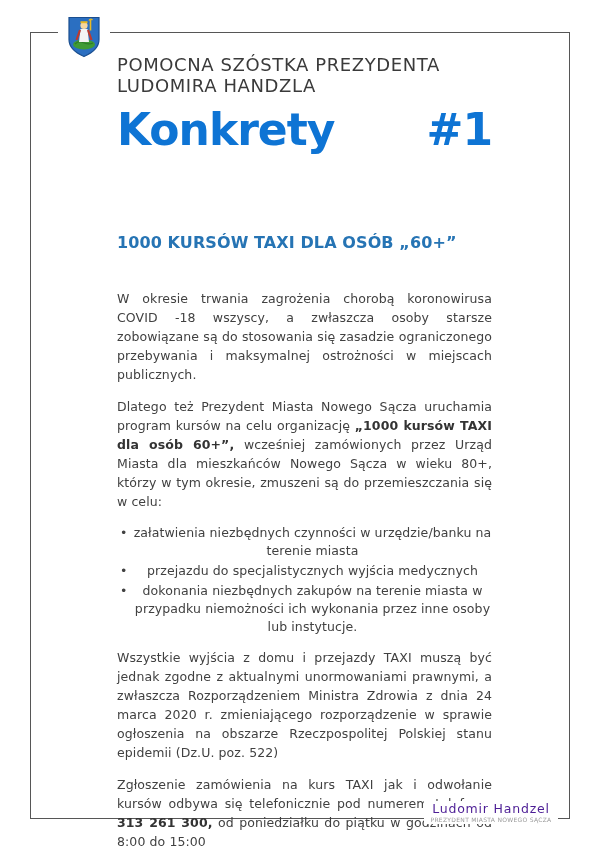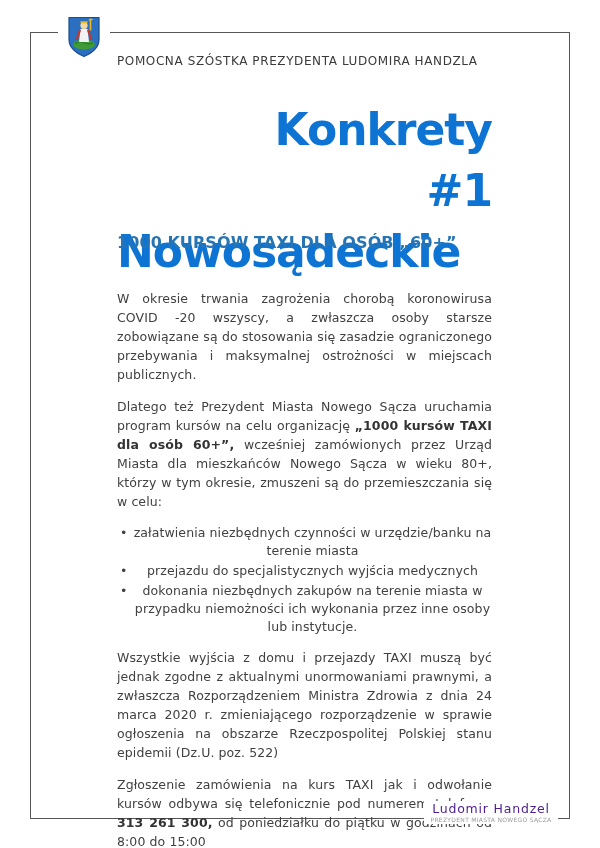--- a/index.html
+++ b/index.html
@@ -14,24 +14,24 @@
   }
   .bottom-line{position:absolute;height:1.5px;background:#565656;top:817.5px;z-index:1;}
   .bottom-line.left-seg{left:30px;width:400px;}
   .bottom-line.right-seg{left:551px;width:19px;}
   .crest-box{
     position:absolute;left:58px;top:12px;width:52px;height:50px;background:#fff;z-index:2;
     display:flex;align-items:center;justify-content:center;
   }
   .program-line{
     position:absolute;left:117px;top:54px;width:420px;
-    font-size:12px;letter-spacing:0.6px;color:#3a3a3a;z-index:2;
+    font-size:18px;letter-spacing:0.6px;color:#3a3a3a;z-index:2;
   }
   .title-block{position:absolute;left:117px;top:99px;width:375px;z-index:2;}
-  .title-line1{display:flex;justify-content:space-between;align-items:flex-end;flex-direction:column;}
+  .title-line1{display:flex;justify-content:space-between;align-items:flex-end;}
   .title-txt{
     font-weight:bold;font-size:44px;line-height:61px;color:#0e74d4;letter-spacing:-1px;
   }
   .subtitle{
     position:absolute;left:117px;top:233px;width:380px;
     font-weight:bold;font-size:16px;color:#2674b4;letter-spacing:0.1px;z-index:2;
   }
   .body-text{
     position:absolute;left:117px;top:289px;width:375px;
     font-size:12.5px;line-height:19px;text-align:justify;color:#414141;
@@ -77,27 +77,26 @@
     </svg>
   </div>
 
   <div class="program-line">POMOCNA SZÓSTKA PREZYDENTA LUDOMIRA HANDZLA</div>
 
   <div class="title-block">
     <div class="title-line1">
       <span class="title-txt">Konkrety</span>
       <span class="title-txt">#1</span>
     </div>
-    <div class="title-txt">Nowosądeckie</div>
   </div>
 
   <div class="subtitle">1000 KURSÓW TAXI DLA OSÓB „60+”</div>
 
   <div class="body-text">
-    <p>W okresie trwania zagrożenia chorobą koronowirusa COVID -20 wszyscy, a zwłaszcza osoby starsze zobowiązane są do stosowania się zasadzie ograniczonego przebywania i maksymalnej ostrożności w miejscach publicznych.</p>
+    <p>W okresie trwania zagrożenia chorobą koronowirusa COVID -18 wszyscy, a zwłaszcza osoby starsze zobowiązane są do stosowania się zasadzie ograniczonego przebywania i maksymalnej ostrożności w miejscach publicznych.</p>
 
     <p><span>Dlatego też Prezydent Miasta Nowego Sącza uruchamia program kursów na celu organizację </span><b>„1000 kursów TAXI dla osób 60+”,</b><span> wcześniej zamówionych przez Urząd Miasta dla mieszkańców Nowego Sącza w wieku 80+, którzy w tym okresie, zmuszeni są do przemieszczania się w celu:</span></p>
 
     <ul class="bullets">
       <li>załatwienia niezbędnych czynności w urzędzie/banku na terenie miasta</li>
       <li>przejazdu do specjalistycznych wyjścia medycznych</li>
       <li>dokonania niezbędnych zakupów na terenie miasta w przypadku niemożności ich wykonania przez inne osoby lub instytucje.</li>
     </ul>
 
     <p>Wszystkie wyjścia z domu i przejazdy TAXI muszą być jednak zgodne z aktualnymi unormowaniami prawnymi, a zwłaszcza Rozporządzeniem Ministra Zdrowia z dnia 24 marca 2020 r. zmieniającego rozporządzenie w sprawie ogłoszenia na obszarze Rzeczpospolitej Polskiej stanu epidemii (Dz.U. poz. 522)</p>

